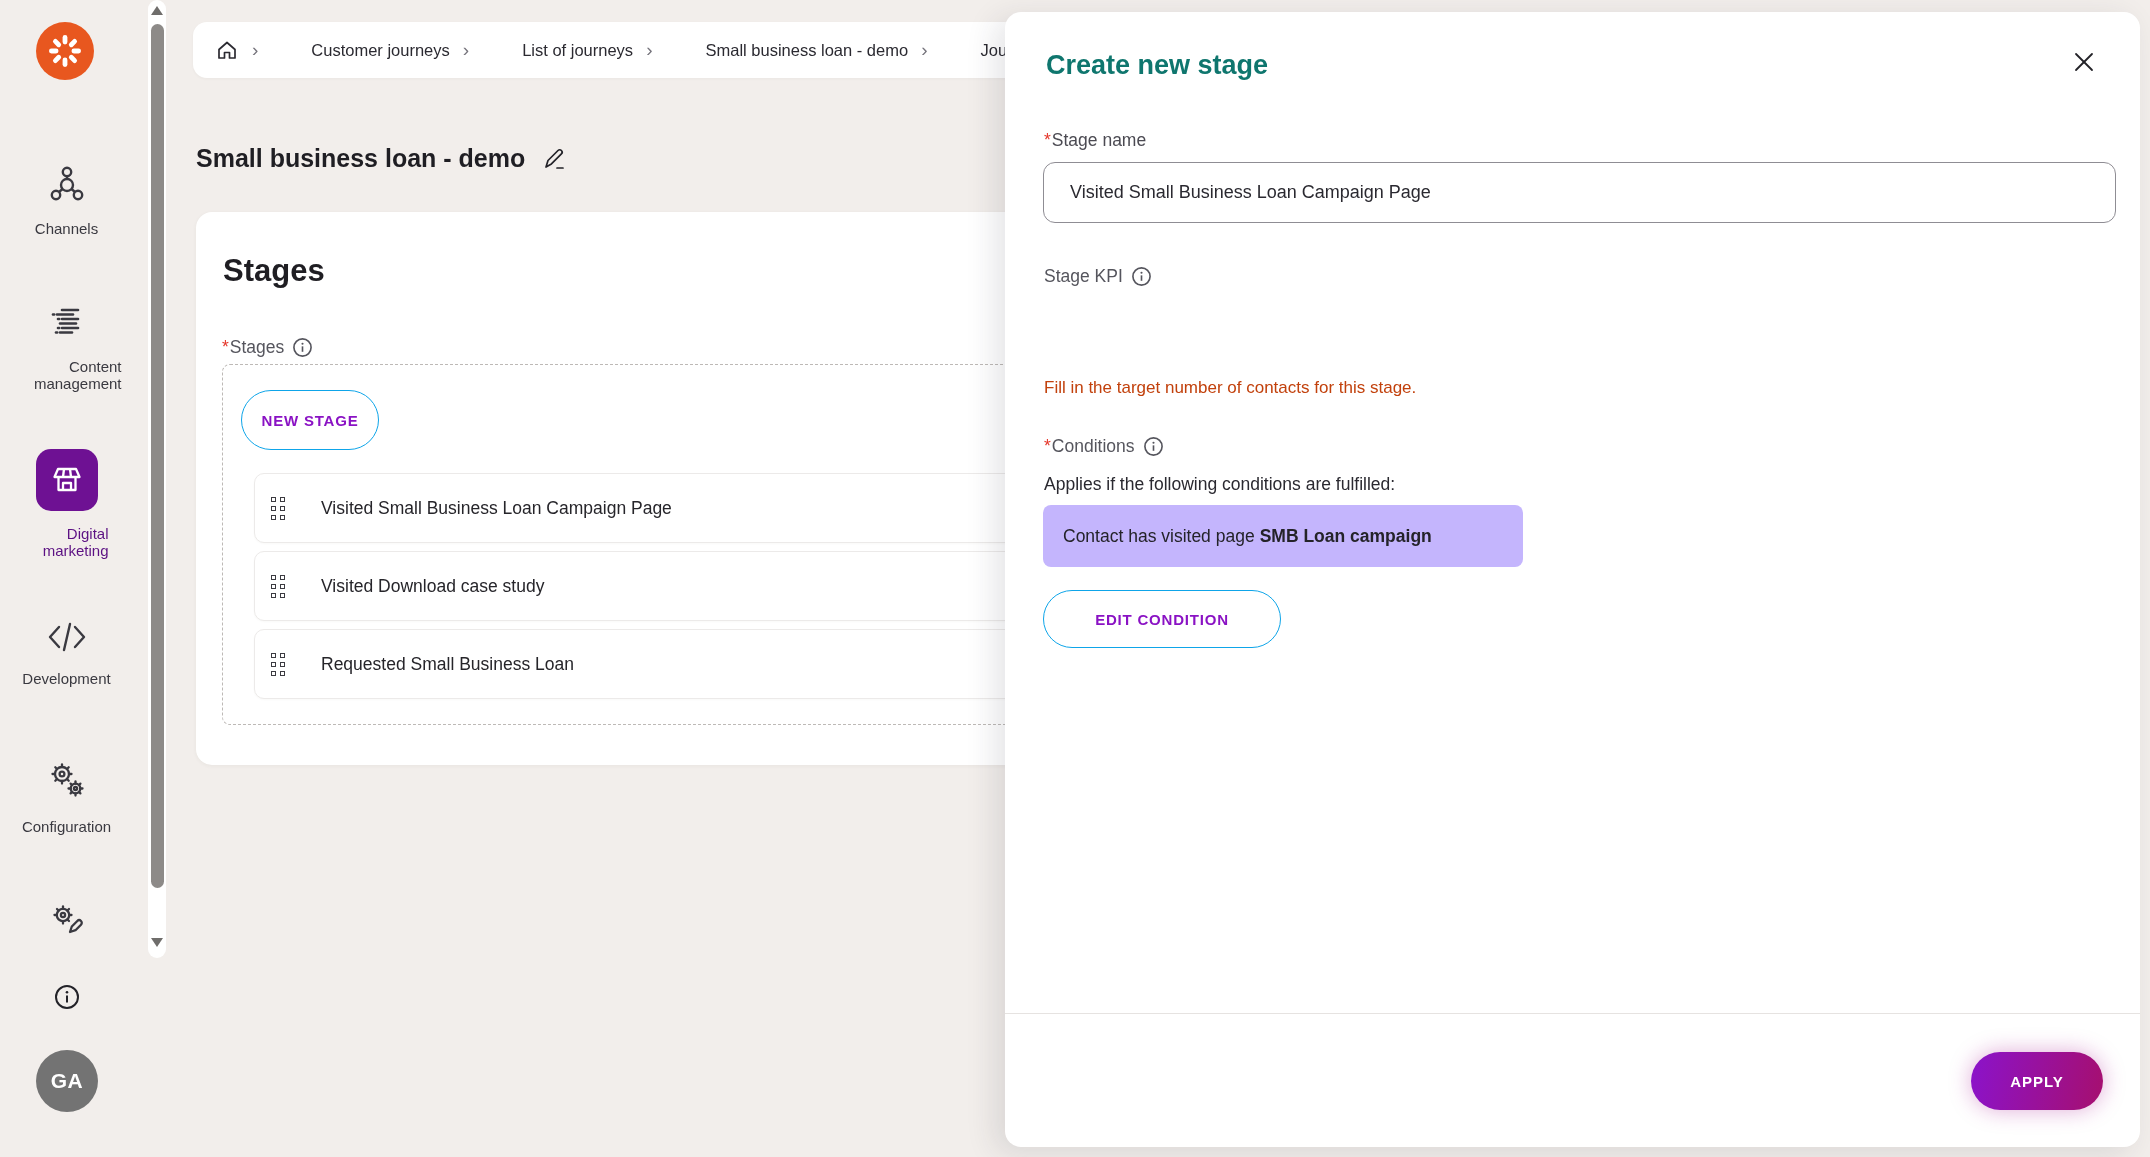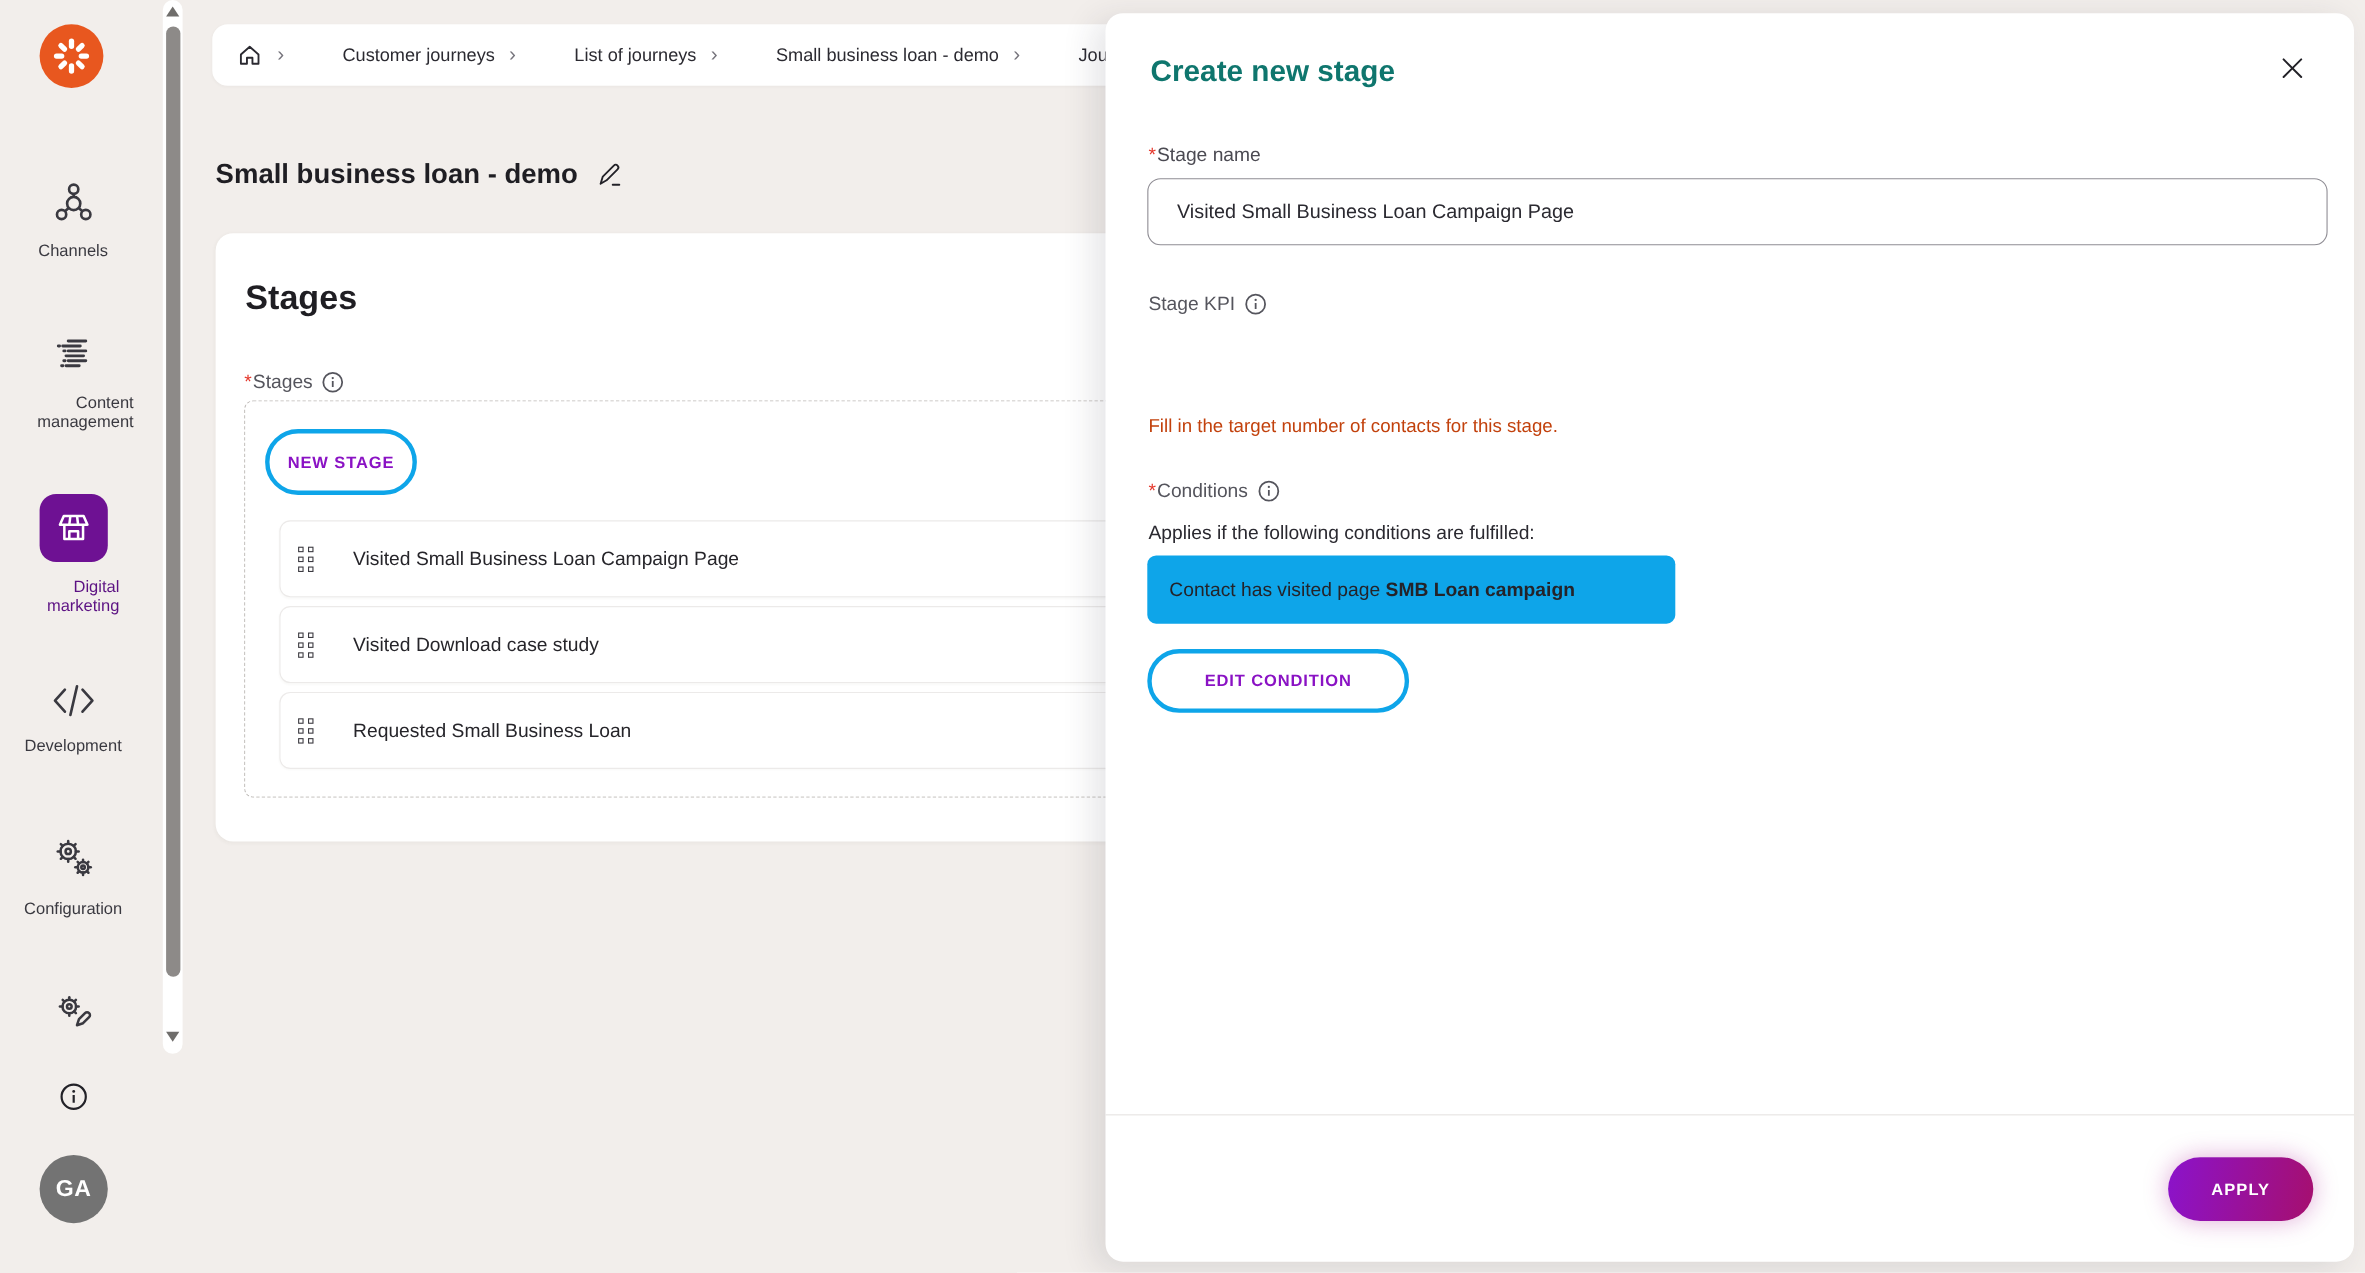--- a/index.html
+++ b/index.html
@@ -56,21 +56,21 @@
   }
   .stages-h { position:absolute; left:27px; top:41px; font-size:31px; font-weight:bold; color:#1f1e23; }
   .field-label { display:flex; align-items:center; gap:8px; font-size:17.5px; color:#55555d; }
   .req { color:#e5372b; margin-right:1px; }
   .stages-label { position:absolute; left:26px; top:125px; }
   .dashedbox {
     position:absolute; left:26px; top:152px; width:1904px; height:361px;
     border:1px dashed #bdb9b6; border-radius:8px;
   }
   .btn-outline {
-    background:#fff; border:4px solid #0ea5e9; color:#8a12c4;
+    background:#fff; border:1px solid #0ea5e9; color:#8a12c4;
     font-weight:bold; font-size:15px; letter-spacing:.8px;
     border-radius:30px; cursor:pointer; font-family:"Liberation Sans",sans-serif;
   }
   .newstage { position:absolute; left:18px; top:25px; width:138px; height:60px; }
   .stage-row {
     position:absolute; left:31px; width:1840px; height:70px;
     background:#fff; border:1px solid #eceae9; border-radius:10px;
     display:flex; align-items:center; padding-left:16px; gap:36px;
     box-shadow:0 1px 2px rgba(60,50,40,.03);
   }
@@ -94,21 +94,21 @@
     border:1px solid #8f8d94; border-radius:12px; background:#fff;
     font-size:18px; color:#2a2930; padding:0 26px;
     font-family:"Liberation Sans",sans-serif;
   }
   .inp-name { top:150px; }
   .inp-kpi  { top:288px; }
   .helper { position:absolute; left:39px; top:366px; font-size:17px; color:#c2410c; }
   .cond-intro { position:absolute; left:39px; top:462px; font-size:17.5px; color:#2a2930; }
   .chip {
     position:absolute; left:38px; top:493px; height:62px; min-width:480px;
-    background:#0ea5e9; border-radius:8px; display:flex; align-items:center;
+    background:#c4b5fd; border-radius:8px; display:flex; align-items:center;
     padding:0 20px; font-size:17.5px; color:#242329; gap:5px;
   }
   .chip b { font-weight:bold; }
   .editcond { position:absolute; left:38px; top:578px; width:238px; height:58px; }
   .panel-divider { position:absolute; left:0; top:1001px; width:1135px; height:1px; background:#e6e3e1; }
   .apply {
     position:absolute; right:37px; top:1040px; width:132px; height:58px;
     border:none; border-radius:29px; cursor:pointer;
     background:linear-gradient(100deg,#8b13cb 0%,#a60f6e 100%);
     color:#fff; font-weight:bold; font-size:15px; letter-spacing:1px;

